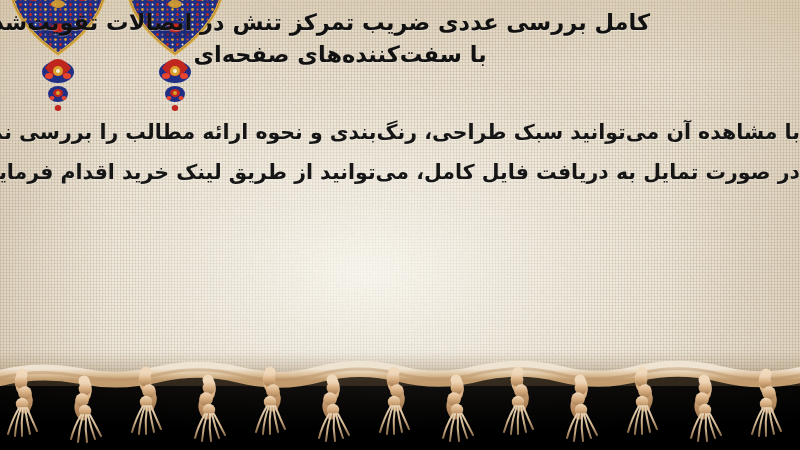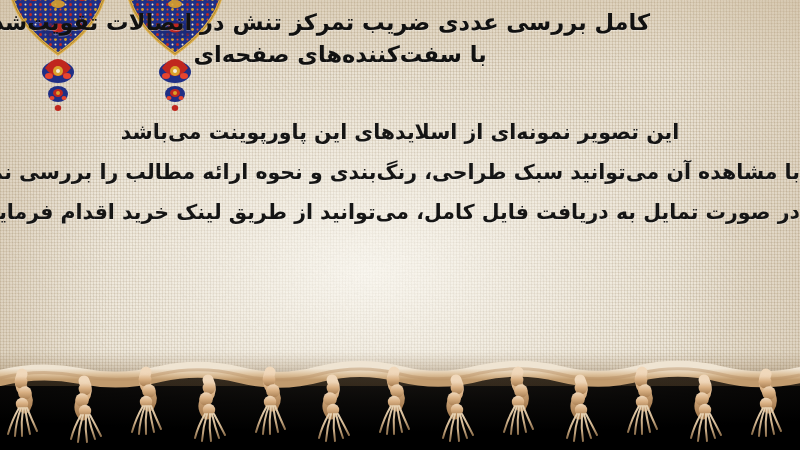--- a/index.html
+++ b/index.html
@@ -229,21 +229,20 @@
     </g>
     <ellipse cx="50" cy="166" rx="3.2" ry="3" fill="#c0261e"></ellipse>
   </svg>
 
   <div class="title-block">
     <div class="title-line l1">کامل بررسی عددی ضریب تمرکز تنش در اتصالات تقویت‌شده</div>
     <div class="title-line l2">با سفت‌کننده‌های صفحه‌ای</div>
   </div>
 
   <div class="body-block">
-    <div class="body-line">این تصویر نمونه‌ای از اسلایدهای این پاورپوینت می‌باشد</div>
     <div class="body-line">با مشاهده آن می‌توانید سبک طراحی، رنگ‌بندی و نحوه ارائه مطالب را بررسی نمایید</div>
     <div class="body-line">در صورت تمایل به دریافت فایل کامل، می‌توانید از طریق لینک خرید اقدام فرمایید</div>
   </div>
 
   <div class="black-band"></div>
   <div class="fringe-shadow"></div>
 
   <svg class="fringe" width="800" height="106" viewBox="0 0 800 106" aria-hidden="true">
     <defs>
       <linearGradient id="cordG" x1="0" y1="0" x2="0" y2="1">

